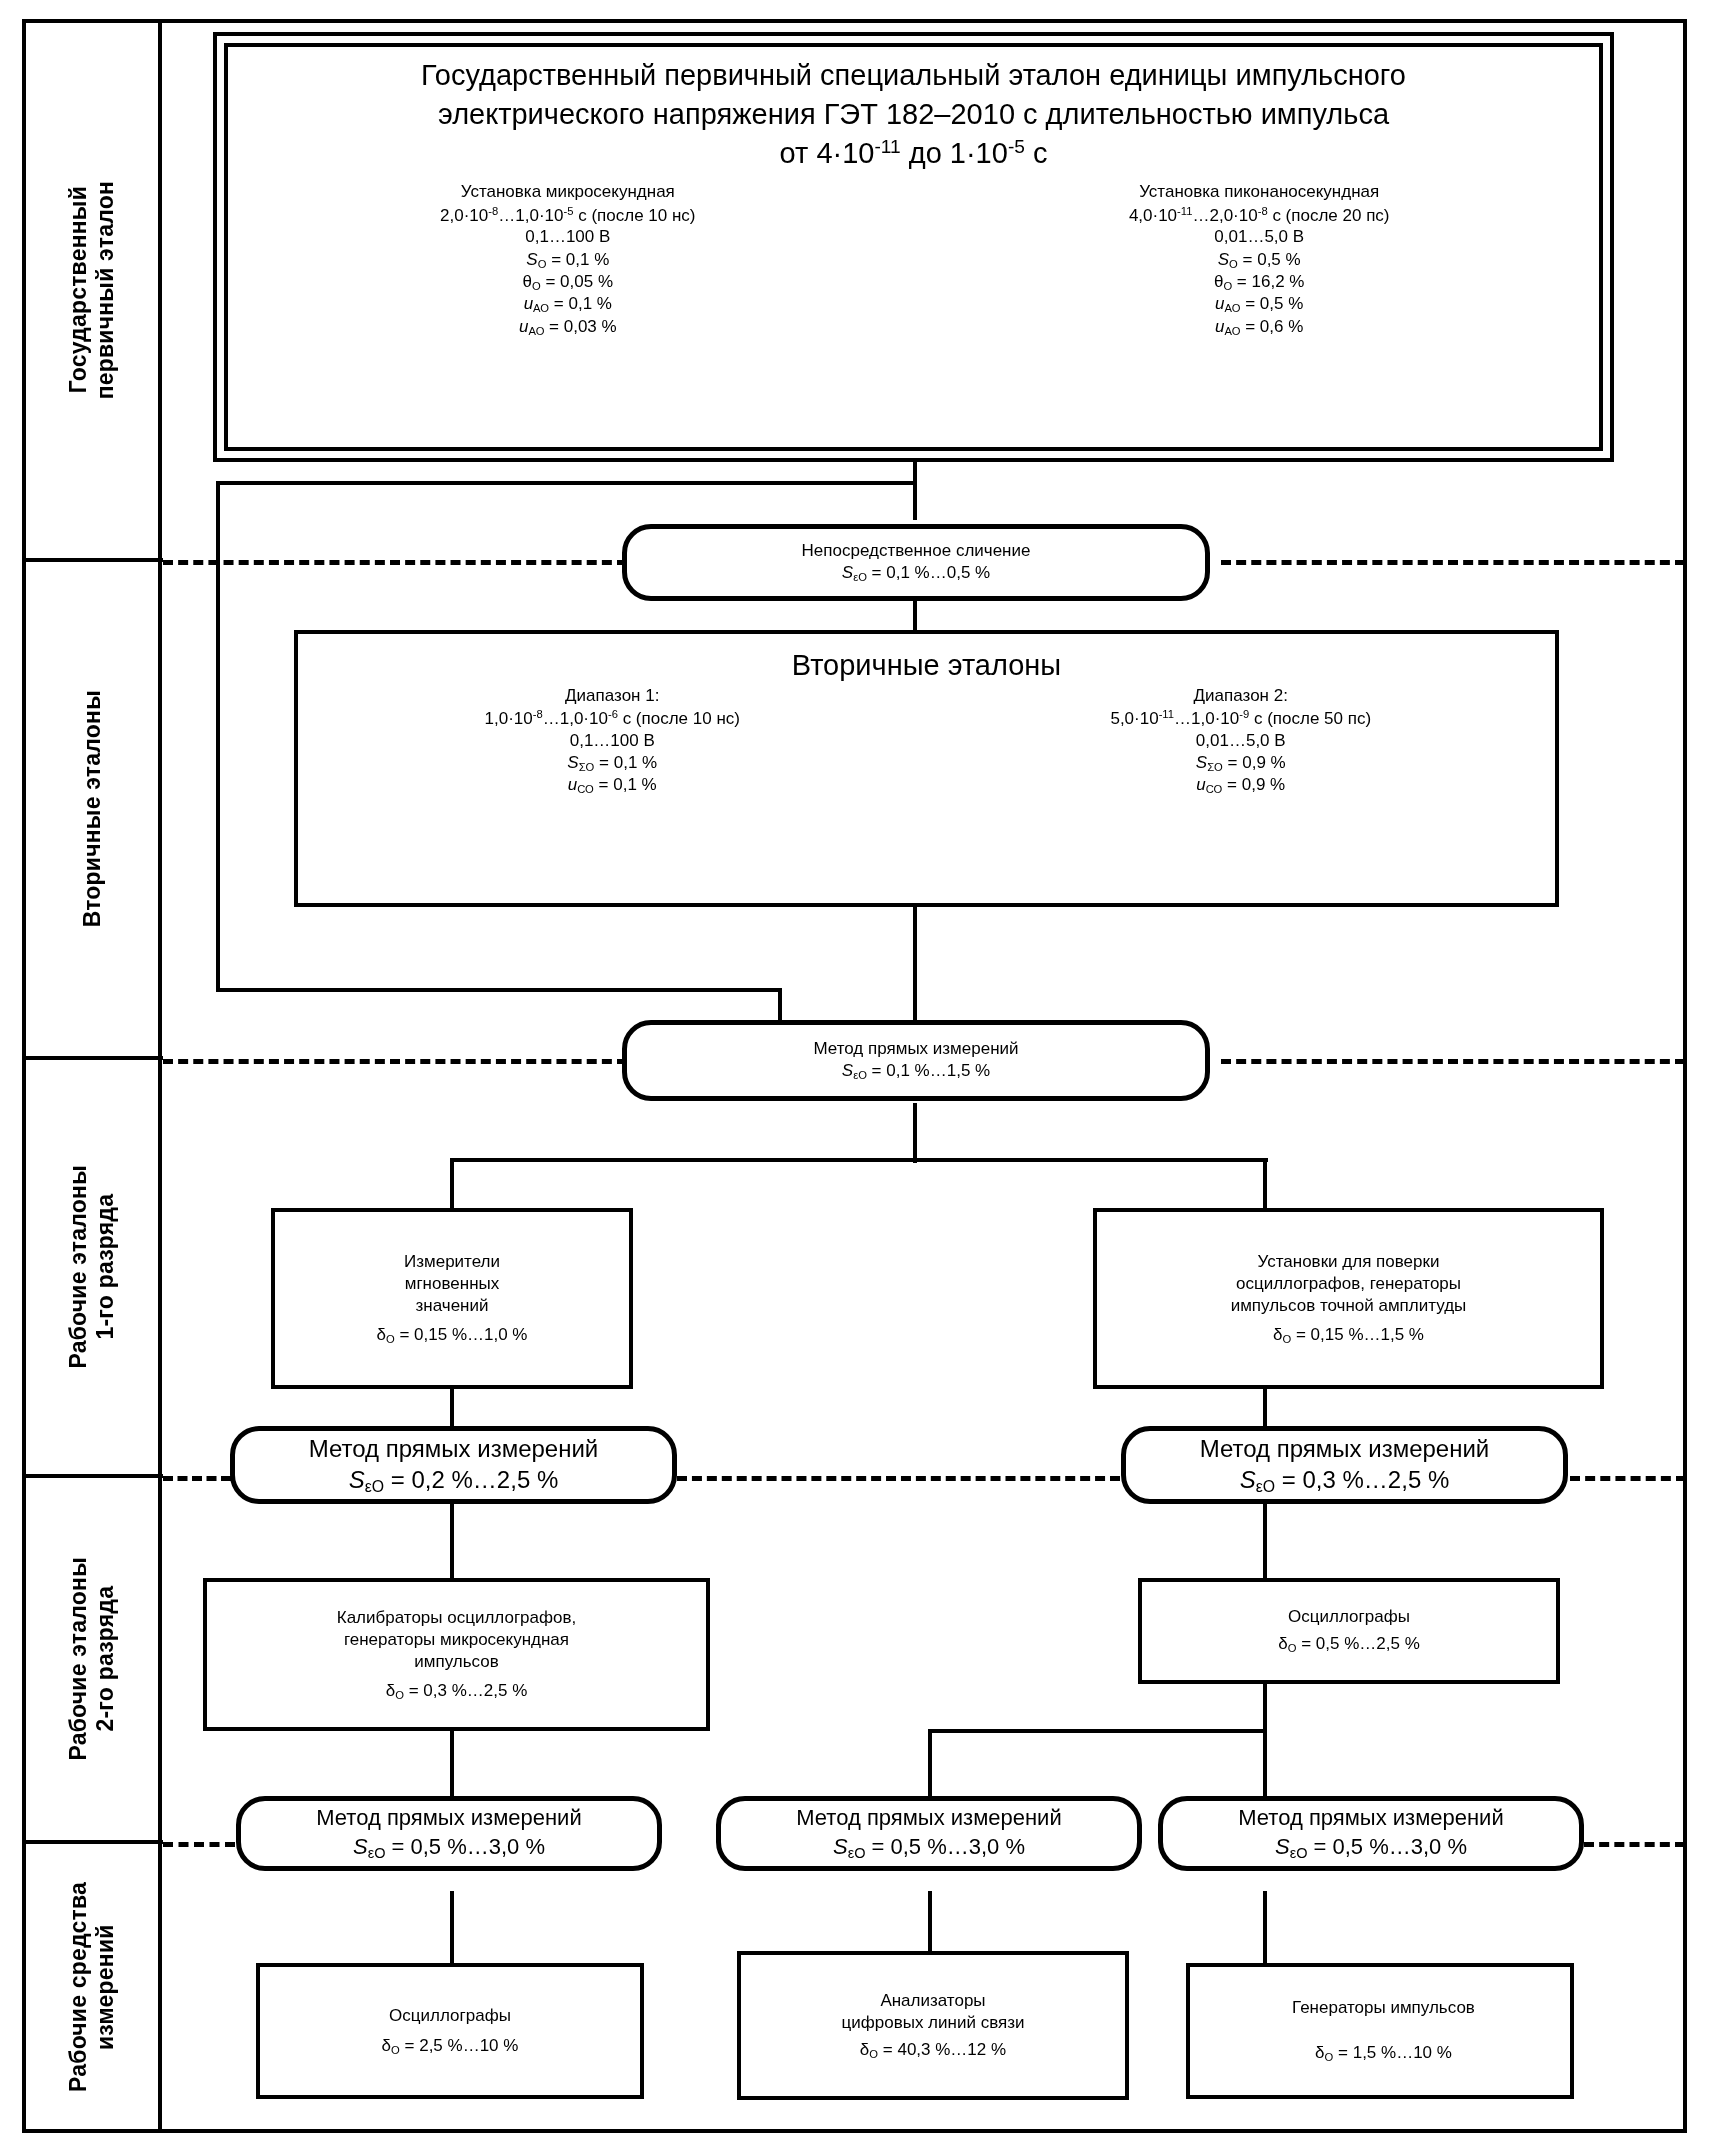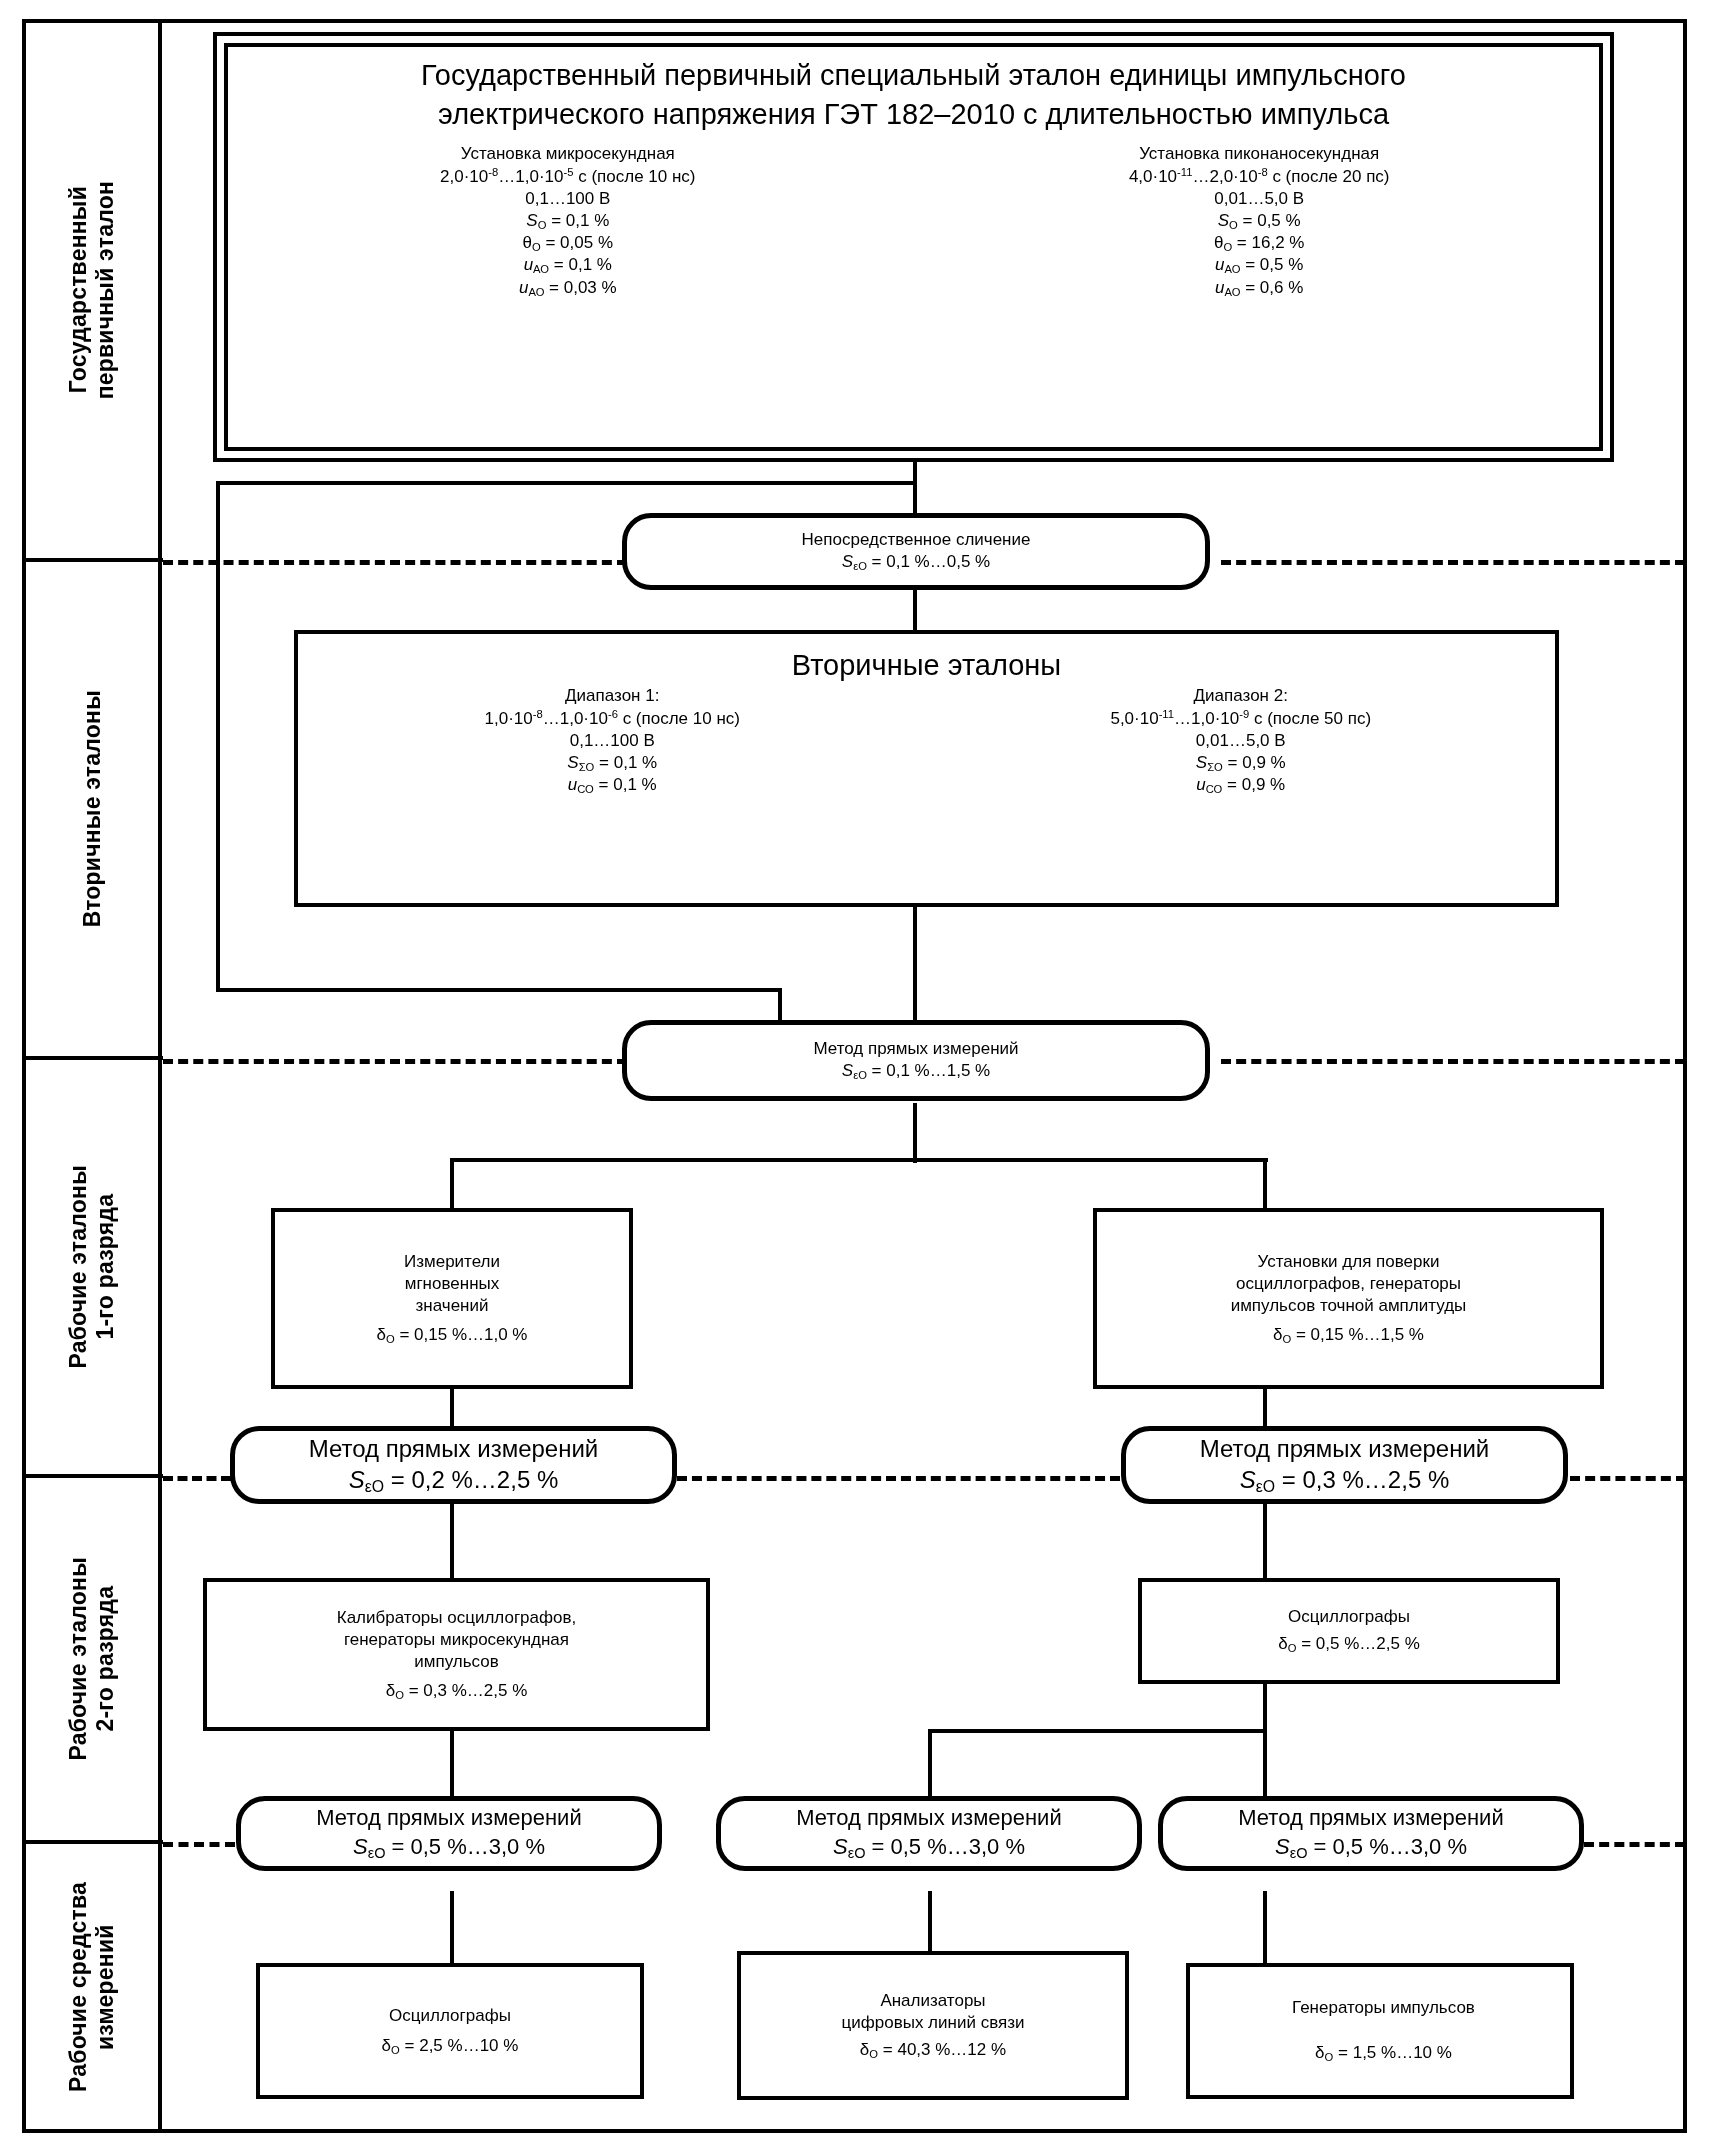--- a/index.html
+++ b/index.html
@@ -127,20 +127,23 @@
   <div class="side-cell" style="top:1844px;height:285px;">
     <div class="side-label">Рабочие средства
 измерений</div>
   </div>
 
   <div class="box double" style="left:213px;top:32px;width:1401px;height:430px;justify-content:flex-start;">
     <div class="inner"></div>
     <div style="position:relative;z-index:2;padding-top:15.3px;width:100%;">
       <div class="ln t34">Государственный первичный специальный эталон единицы импульсного</div>
       <div class="ln t34">электрического напряжения ГЭТ 182–2010 с длительностью импульса</div>
+      <div class="ln t34">
+        <span>от 4·10</span><sup>-11</sup><span> до 1·10</span><sup>-5</sup><span> с</span>
+      </div>
 
       <div class="cols" style="margin-top:8.5px;">
         <div class="col" style="width:50%;">
           <div class="ln t30">Установка микросекундная</div>
           <div class="ln t30">
             <span>2,0·10</span><sup>-8</sup><span>…1,0·10</span><sup>-5</sup><span> с (после 10 нс)</span>
           </div>
           <div class="ln t30">0,1…100 В</div>
           <div class="ln t30"><i>S</i><sub>О</sub> = <span>0,1 %</span></div>
           <div class="ln t30">θ<sub>О</sub> = <span>0,05 %</span></div>
@@ -156,21 +159,21 @@
           <div class="ln t30">0,01…5,0 В</div>
           <div class="ln t30"><i>S</i><sub>О</sub> = <span>0,5 %</span></div>
           <div class="ln t30">θ<sub>О</sub> = <span>16,2 %</span></div>
           <div class="ln t30"><i>u</i><sub>АО</sub> = <span>0,5 %</span></div>
           <div class="ln t30"><i>u</i><sub>АО</sub> = <span>0,6 %</span></div>
         </div>
       </div>
     </div>
   </div>
 
-  <div class="rbox" style="left:622px;top:513px;width:588px;height:77px;">
+  <div class="rbox" style="left:622px;top:524px;width:588px;height:77px;">
     <div class="ln t30">Непосредственное сличение</div>
     <div class="ln t30"><i>S</i><sub>εО</sub> = <span>0,1 %…0,5 %</span></div>
   </div>
 
   <div class="box" style="left:294px;top:630px;width:1265px;height:277px;justify-content:flex-start;">
     <div style="width:100%;padding-top:12px;">
       <div class="ln t34">Вторичные эталоны</div>
       <div class="cols" style="margin-top:0;">
         <div class="col" style="width:50%;">
           <div class="ln t30">Диапазон 1:</div>

